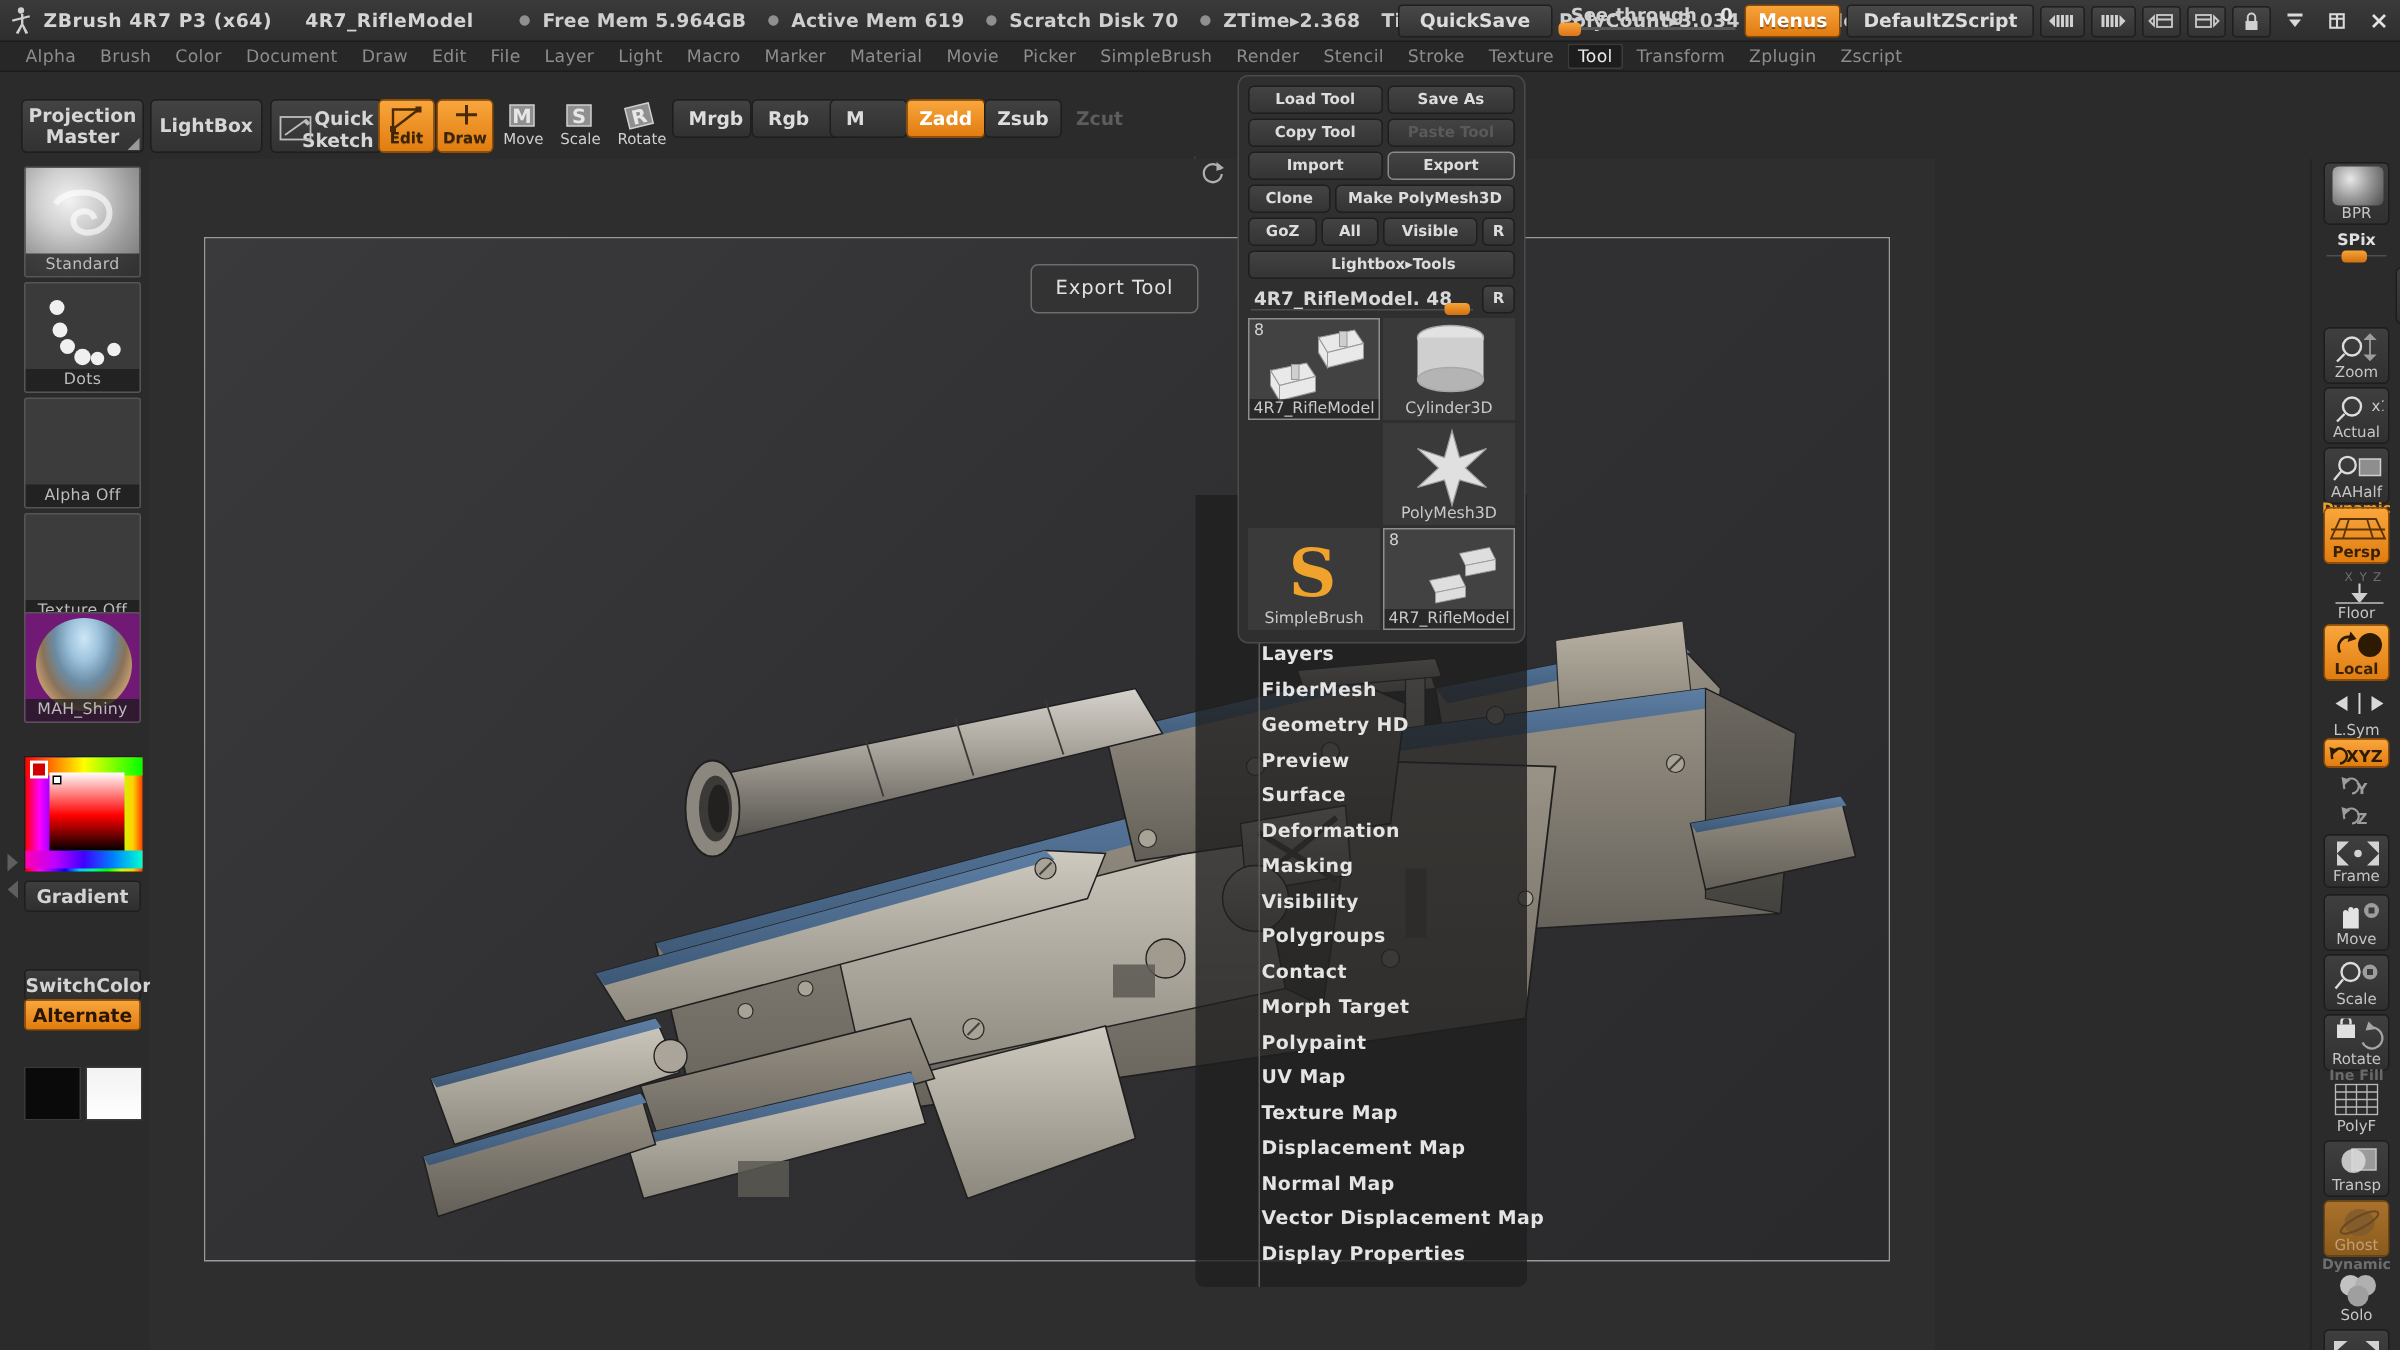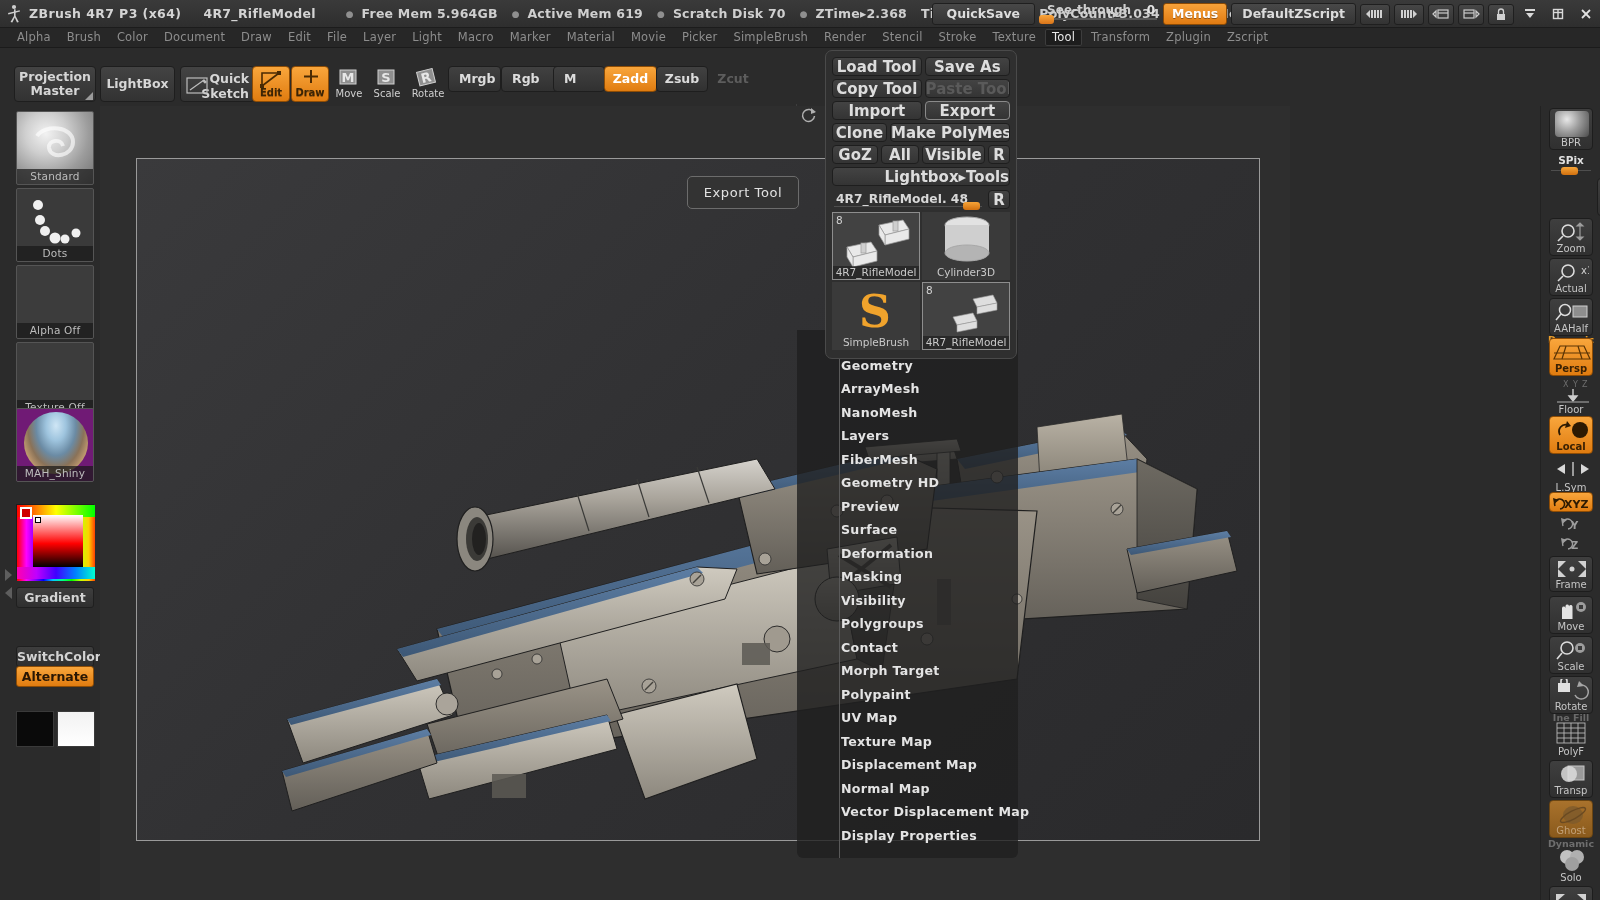--- a/index.html
+++ b/index.html
@@ -148,26 +148,26 @@
   .rmini { position:absolute; left:0; width:60px; text-align:center; font-size:9.5px; color:#8d8d8d; font-weight:bold; }
 
   
   .tool-popup {
     position:absolute; left:825px; top:50px; width:192px; 
     background:#2f2f2f; border:1px solid #4a4a4a; border-radius:7px;
     padding:6px 6px 8px 6px; z-index:40;
   }
   .pbtn {
     background:linear-gradient(#434343,#343434); border:1px solid #1e1e1e; border-radius:4px;
-    font-size:15px; font-weight:bold; color:#dddddd; text-align:center;
+    font-size:10px; font-weight:bold; color:#dddddd; text-align:center;
     height:19px; line-height:18px; white-space:nowrap; overflow:hidden;
   }
   .pbtn.dis { color:#5a5a5a; }
   .pbtn.hi { border-color:#8a8a8a; }
-  .pbtn.ltext { text-align:right; padding-left:16px; }
+  .pbtn.ltext { text-align:center; padding-left:16px; }
   .prow { display:flex; gap:3px; margin-bottom:3px; }
   .ptool-name {
     position:relative; height:20px; margin-bottom:3px; display:flex; align-items:center;
   }
   .ptool-name .nm { font-size:12.3px; font-weight:bold; color:#d8d8d8; padding-left:4px; }
   .ptool-name .ln { position:absolute; left:2px; right:28px; bottom:2px; height:1px; background:#4e4e4e; }
   .ptool-name .kb { position:absolute; right:30px; bottom:-1px; width:17px; height:8px;
     border-radius:3px; background:linear-gradient(#f6a438,#d1700f); }
   .pgrid { display:grid; grid-template-columns:1fr 1fr; gap:2px; }
   .ptile { position:relative; height:68px; background:#3a3a3a; border:1px solid #3a3a3a; overflow:hidden; }
@@ -728,20 +728,26 @@
 
       <div class="ptile">
         <svg width="90" height="55" style="position:absolute;left:14px;top:2px;">
           <ellipse cx="30" cy="10" rx="22" ry="8" fill="#e2e2e2" stroke="#a8a8a8"></ellipse>
           <rect x="8" y="10" width="44" height="28" fill="#cfcfcf"></rect>
           <ellipse cx="30" cy="38" rx="22" ry="8" fill="#b4b4b4" stroke="#a8a8a8"></ellipse>
         </svg>
         <span class="tcap">Cylinder3D</span>
       </div>
 
+      <div class="ptile" style="grid-column:2;">
+        <svg width="90" height="54" style="position:absolute;left:16px;top:2px;">
+          <polygon points="29,2 34,20 52,14 38,27 52,40 34,35 29,52 24,35 6,40 20,27 6,14 24,20" fill="#e0e0e0" stroke="#9d9d9d" stroke-width=".8"></polygon>
+        </svg>
+        <span class="tcap">PolyMesh3D</span>
+      </div>
 
       <div class="ptile" style="grid-column:1;">
         <svg width="88" height="54" style="position:absolute;left:18px;top:2px;">
           <text x="24" y="42" font-size="44" font-weight="bold" font-family="DejaVu Serif" fill="#f0a32c" text-anchor="middle">S</text>
         </svg>
         <span class="tcap">SimpleBrush</span>
       </div>
 
       <div class="ptile sel">
         <span class="tnum">8</span>

